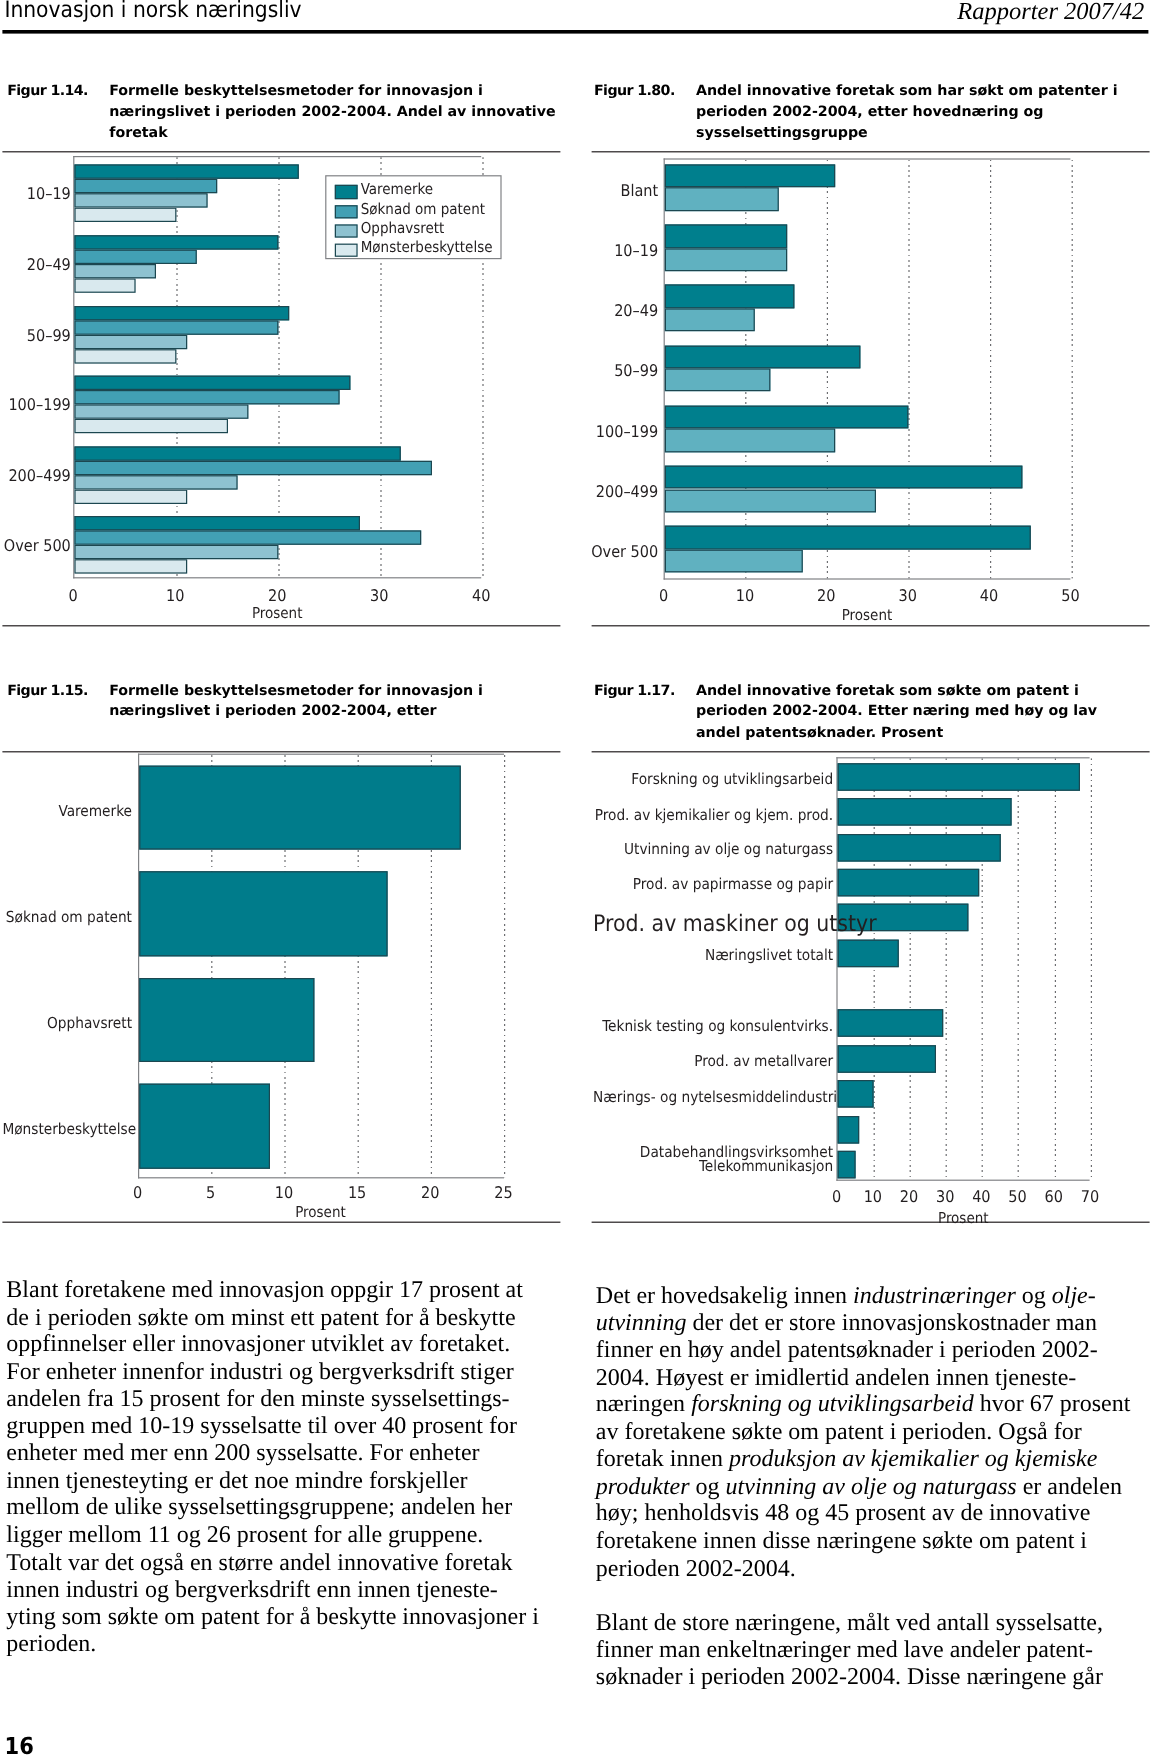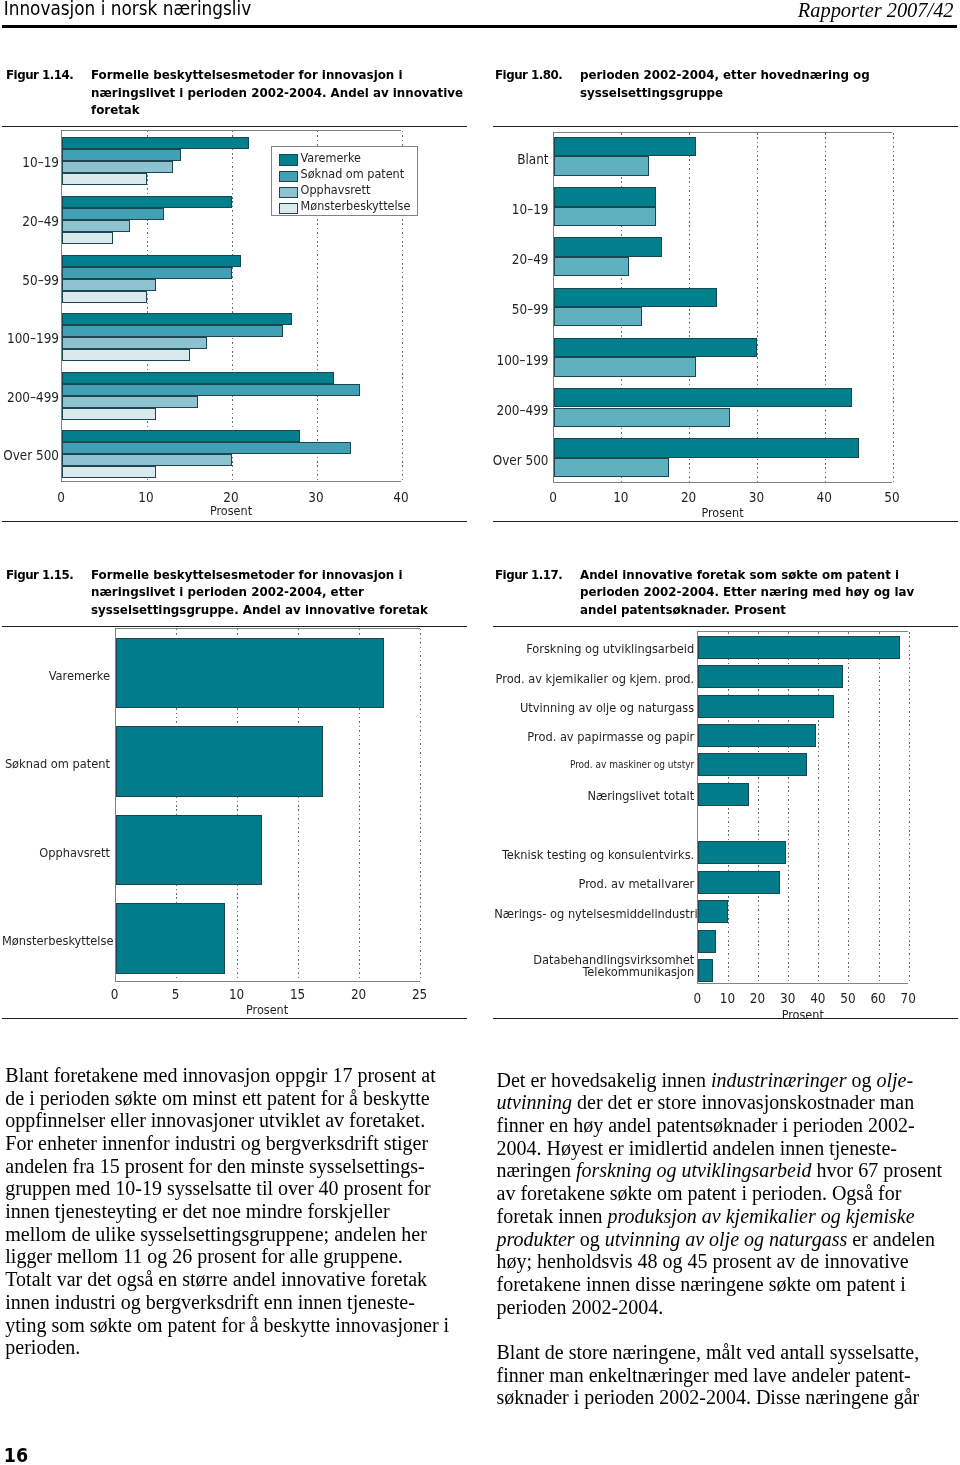--- a/index.html
+++ b/index.html
@@ -49,30 +49,30 @@
       <span class="lab">Figur 1.14.</span>
       <span class="ttl">
         <div>Formelle beskyttelsesmetoder for innovasjon i</div>
         <div>næringslivet i perioden 2002-2004. Andel av innovative</div>
         <div>foretak</div>
       </span>
     </div>
   <div class="figcap" id="figcap1" style="left:495px;top:67.4px;">
       <span class="lab">Figur 1.80.</span>
       <span class="ttl">
+        <div>Andel innovative foretak som har søkt om patenter i</div>
         <div>perioden 2002-2004, etter hovednæring og</div>
         <div>sysselsettingsgruppe</div>
       </span>
     </div>
   <div class="figcap" id="figcap2" style="left:6px;top:566.8px;">
       <span class="lab">Figur 1.15.</span>
       <span class="ttl">
         <div>Formelle beskyttelsesmetoder for innovasjon i</div>
         <div>næringslivet i perioden 2002-2004, etter</div>
-        <div>sysselsettingsgruppe. Andel av innovative foretak</div>
       </span>
     </div>
   <div class="figcap" id="figcap3" style="left:495px;top:566.8px;">
       <span class="lab">Figur 1.17.</span>
       <span class="ttl">
         <div>Andel innovative foretak som søkte om patent i</div>
         <div>perioden 2002-2004. Etter næring med høy og lav</div>
         <div>andel patentsøknader. Prosent</div>
       </span>
     </div>
@@ -226,21 +226,21 @@
         <div class="bar" style="left:0px;top:209.24166666666667px;width:87.41428571428573px;height:23px;background:#007c8b;"></div>
         <div class="bar" style="left:0px;top:238.63333333333333px;width:81.38571428571429px;height:23px;background:#007c8b;"></div>
         <div class="bar" style="left:0px;top:268.025px;width:30.142857142857142px;height:23px;background:#007c8b;"></div>
         <div class="bar" style="left:0px;top:297.41666666666663px;width:18.085714285714285px;height:23px;background:#007c8b;"></div>
         <div class="bar" style="left:0px;top:326.80833333333334px;width:15.071428571428571px;height:23px;background:#007c8b;"></div>
       </div>
       <div class="catlab" style="left:2.25px;top:9.929833333333335px;width:200px;font-size:12.7px;">Forskning og utviklingsarbeid</div>
       <div class="catlab" style="left:2.25px;top:39.3215px;width:200px;font-size:12.7px;">Prod. av kjemikalier og kjem. prod.</div>
       <div class="catlab" style="left:2.25px;top:68.71316666666665px;width:200px;font-size:12.7px;">Utvinning av olje og naturgass</div>
       <div class="catlab" style="left:2.25px;top:98.10483333333333px;width:200px;font-size:12.7px;">Prod. av papirmasse og papir</div>
-      <div class="catlab" style="left:2.25px;top:127.49649999999998px;width:200px;font-size:10px;">Prod. av maskiner og utstyr</div>
+      <div class="catlab" style="left:2.25px;top:127.49649999999998px;width:200px;font-size:19px;">Prod. av maskiner og utstyr</div>
       <div class="catlab" style="left:2.25px;top:156.88816666666665px;width:200px;font-size:12.7px;">Næringslivet totalt</div>
       <div class="catlab" style="left:2.25px;top:215.6715px;width:200px;font-size:12.7px;">Teknisk testing og konsulentvirks.</div>
       <div class="catlab" style="left:2.25px;top:245.06316666666666px;width:200px;font-size:12.7px;">Prod. av metallvarer</div>
       <div class="catlab" style="left:2.25px;top:274.45483333333334px;width:200px;font-size:12.7px;">Nærings- og nytelsesmiddelindustri</div>
       <div class="catlab" style="left:2.25px;top:321px;width:200px;font-size:12.7px;">Databehandlingsvirksomhet</div>
       <div class="catlab" style="left:2.25px;top:333.2381666666667px;width:200px;font-size:12.7px;">Telekommunikasjon</div>
       <div class="xtick" style="left:180.25px;top:360.2px;width:50px;font-size:13.4px;">0</div>
       <div class="xtick" style="left:210.39285714285714px;top:360.2px;width:50px;font-size:13.4px;">10</div>
       <div class="xtick" style="left:240.53571428571428px;top:360.2px;width:50px;font-size:13.4px;">20</div>
       <div class="xtick" style="left:270.67857142857144px;top:360.2px;width:50px;font-size:13.4px;">30</div>
@@ -251,20 +251,21 @@
       <div class="xaxistitle" style="left:205.25px;top:375.4px;width:211px;font-size:12.5px;">Prosent</div>
     </div>
 
   <div class="bodycol" id="bodyleft" style="left:5.3px;top:1063.8px;width:470px;">
       <div class="bline">Blant foretakene med innovasjon oppgir 17 prosent at</div>
       <div class="bline">de i perioden søkte om minst ett patent for å beskytte</div>
       <div class="bline">oppfinnelser eller innovasjoner utviklet av foretaket.</div>
       <div class="bline">For enheter innenfor industri og bergverksdrift stiger</div>
       <div class="bline">andelen fra 15 prosent for den minste sysselsettings-</div>
       <div class="bline">gruppen med 10-19 sysselsatte til over 40 prosent for</div>
+      <div class="bline">enheter med mer enn 200 sysselsatte. For enheter</div>
       <div class="bline">innen tjenesteyting er det noe mindre forskjeller</div>
       <div class="bline">mellom de ulike sysselsettingsgruppene; andelen her</div>
       <div class="bline">ligger mellom 11 og 26 prosent for alle gruppene.</div>
       <div class="bline">Totalt var det også en større andel innovative foretak</div>
       <div class="bline">innen industri og bergverksdrift enn innen tjeneste-</div>
       <div class="bline">yting som søkte om patent for å beskytte innovasjoner i</div>
       <div class="bline">perioden.</div>
     </div>
   <div class="bodycol" id="bodyright" style="left:496.5px;top:1068.6px;width:470px;">
       <div class="bline">Det er hovedsakelig innen <i>industrinæringer</i> og <i>olje-</i></div>

